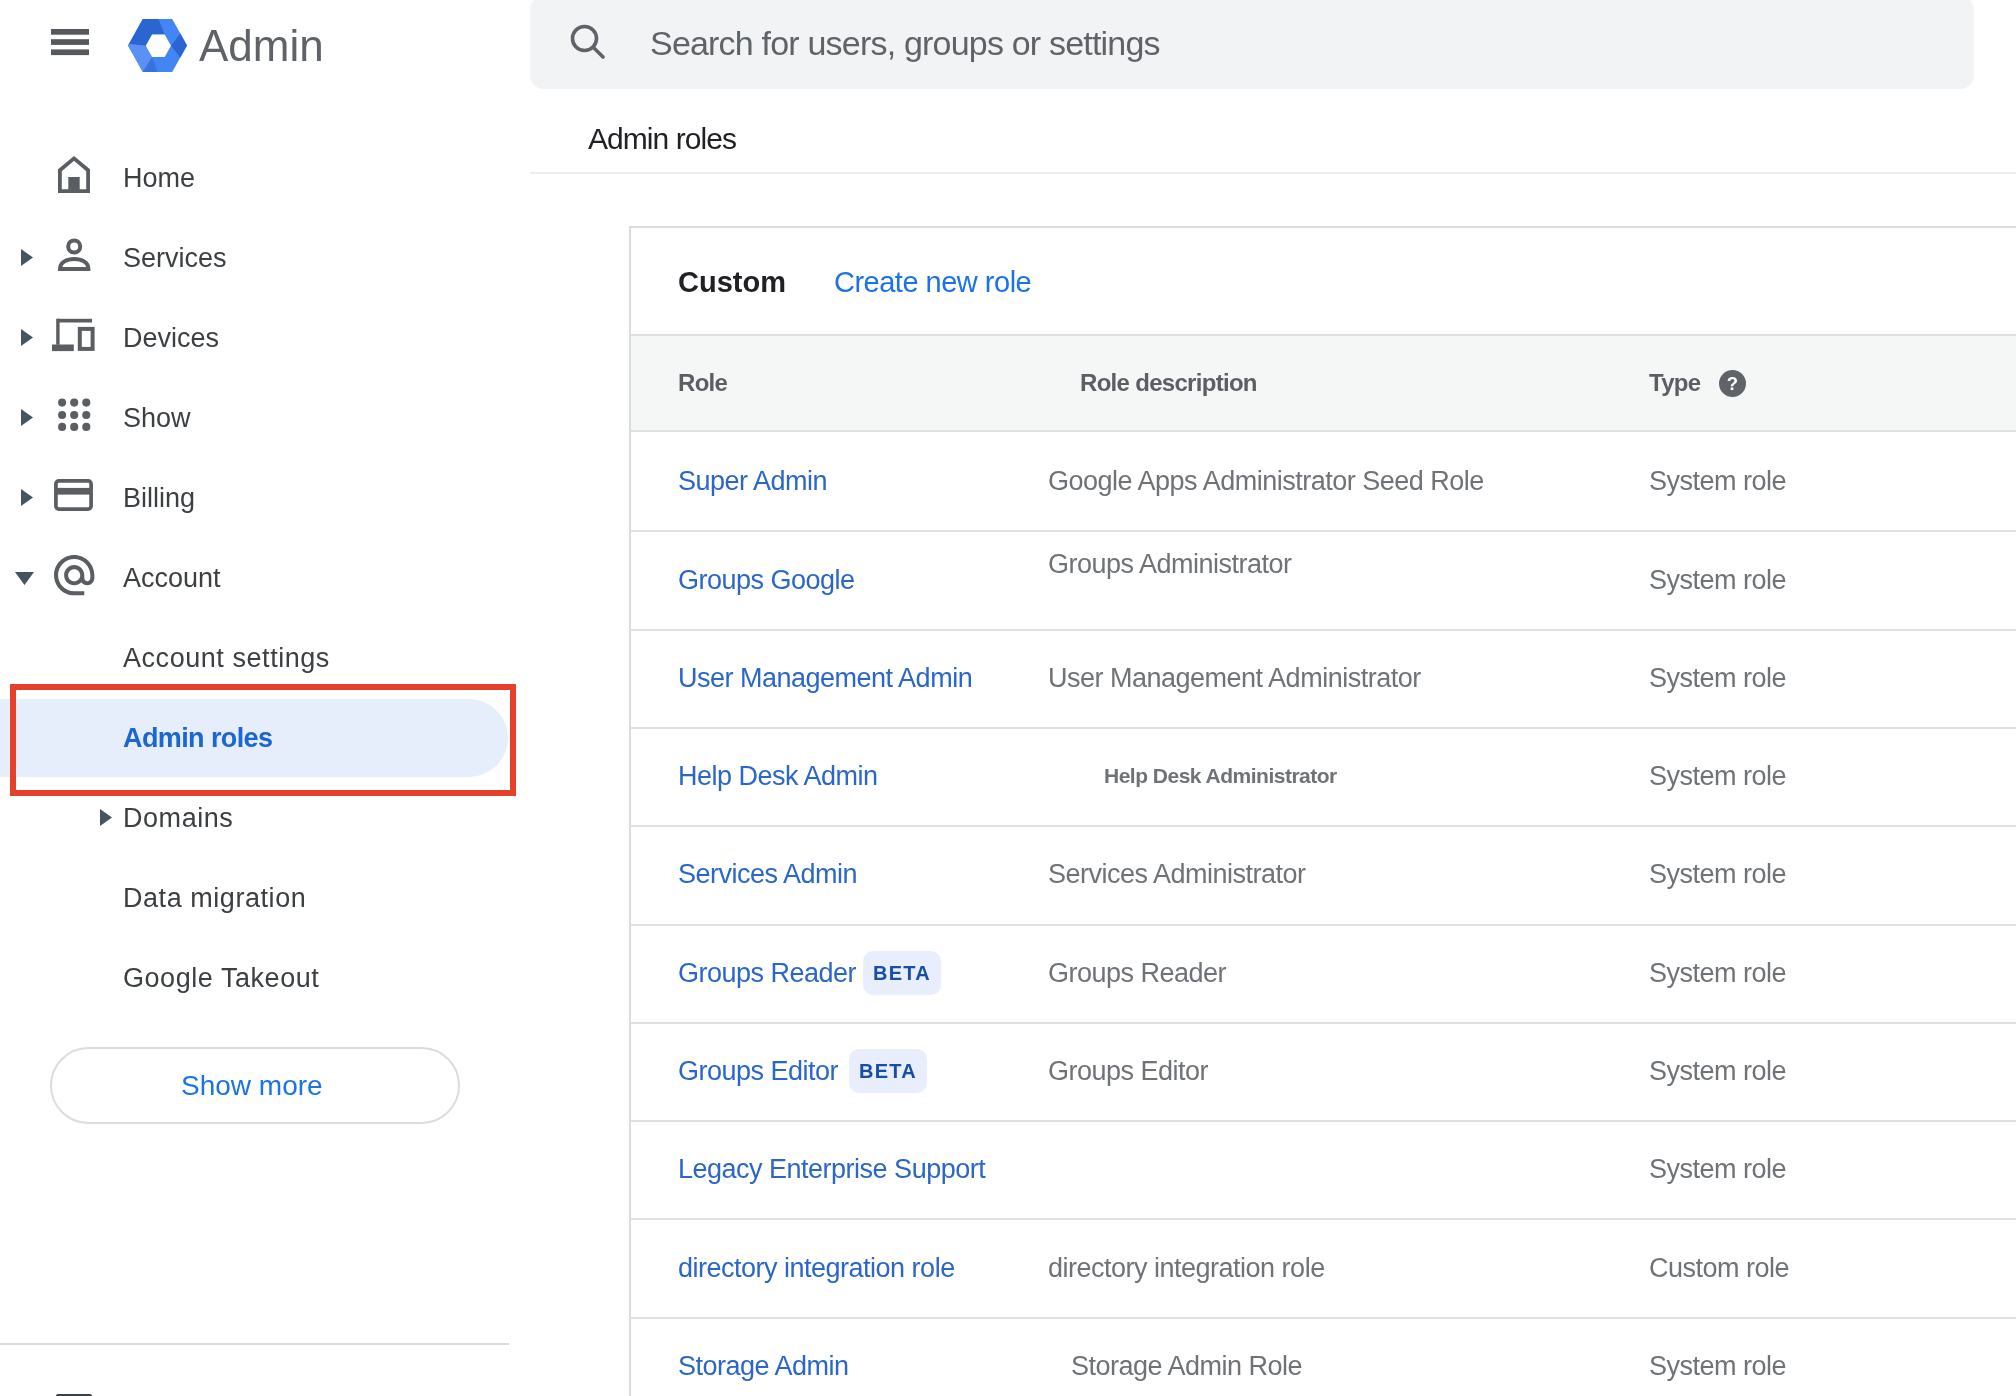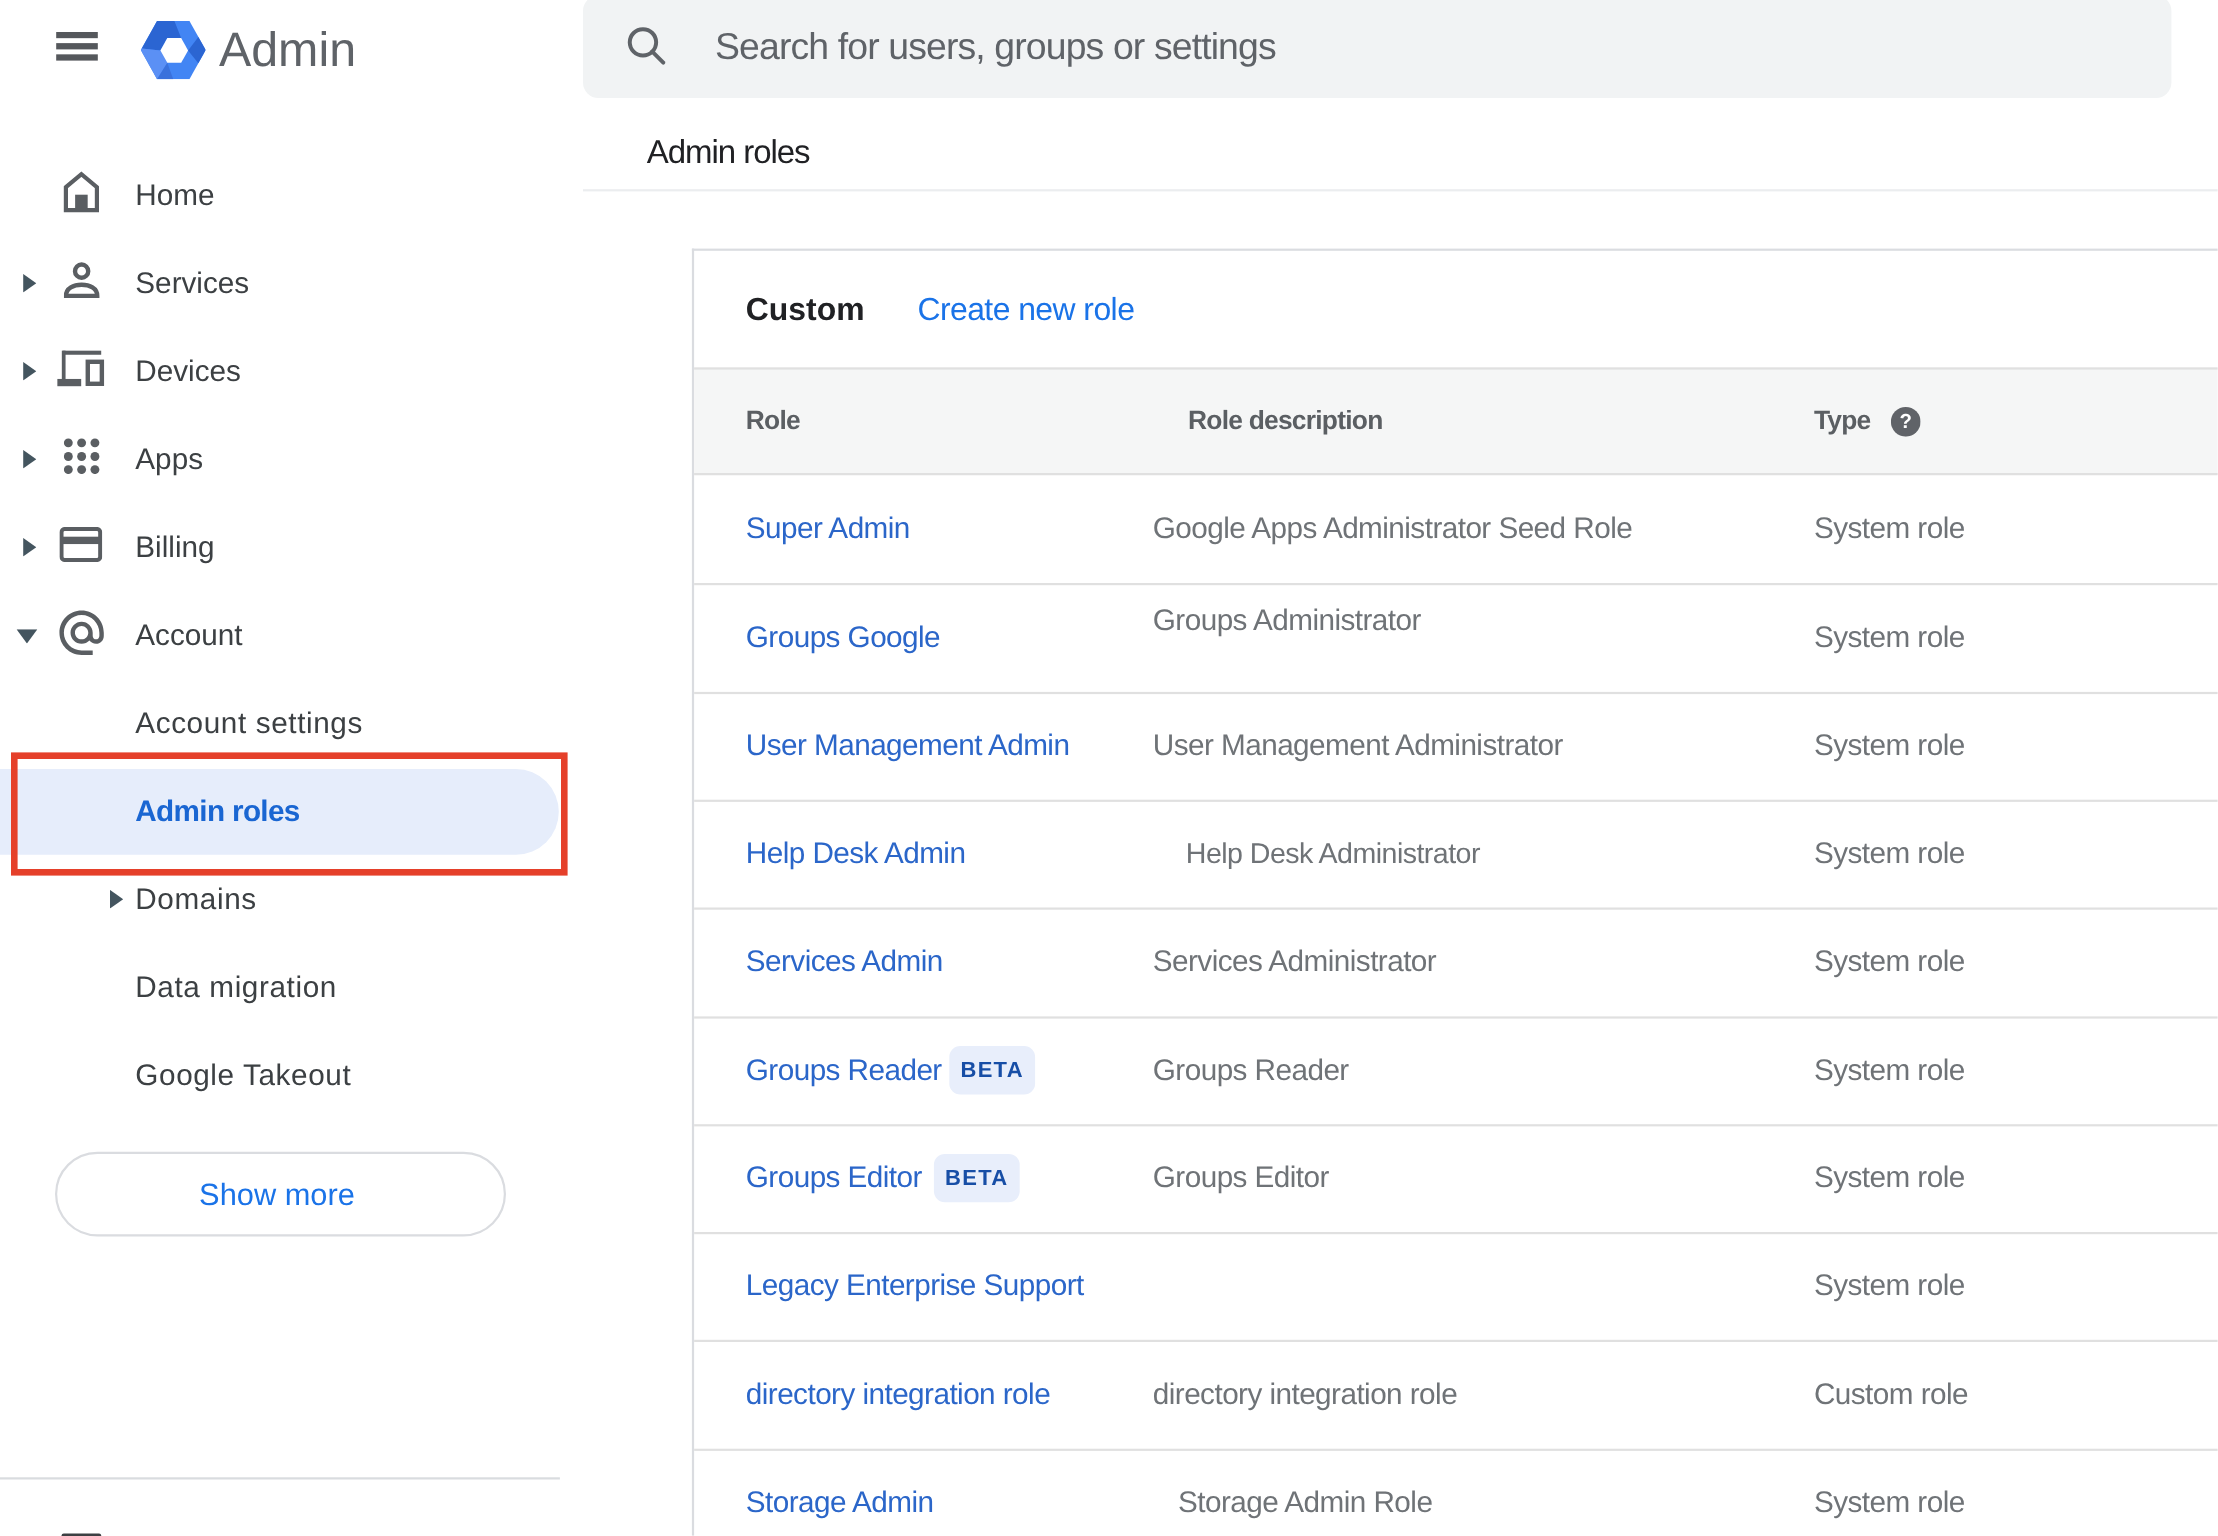--- a/index.html
+++ b/index.html
@@ -33,21 +33,21 @@
   <div class="abs" style="left:530px;top:-4px;width:1444px;height:93px;background:#f1f3f4;border-radius:14px;"></div>
   <svg class="abs" style="left:569px;top:23px;" width="38" height="38" viewBox="0 0 38 38">
     <circle cx="15.5" cy="15.5" r="12" fill="none" stroke="#5f6368" stroke-width="3.6"></circle>
     <line x1="24" y1="24" x2="34" y2="34" stroke="#5f6368" stroke-width="3.6" stroke-linecap="round"></line>
   </svg>
   <div class="abs vc" style="left:650px;top:43px;font-size:34px;letter-spacing:-0.8px;color:#5f6368;">Search for users, groups or settings</div>
 
   <div class="abs vc" style="left:123px;top:178px;font-size:27px;color:#3c4043;">Home</div>
   <div class="abs vc" style="left:123px;top:258px;font-size:27px;color:#3c4043;">Services</div>
   <div class="abs vc" style="left:123px;top:338px;font-size:27px;color:#3c4043;text-align:center;">Devices</div>
-  <div class="abs vc" style="left:123px;top:418px;font-size:27px;color:#3c4043;">Apps</div>
+  <div class="abs vc" style="left:123px;top:418px;font-size:27px;color:#3c4043;">Show</div>
   <div class="abs vc" style="left:123px;top:498px;font-size:27px;color:#3c4043;">Billing</div>
   <div class="abs vc" style="left:123px;top:578px;font-size:27px;color:#3c4043;">Account</div>
 
   <svg class="abs" style="left:21px;top:249px;" width="12" height="17" viewBox="0 0 12 17">
       <polygon points="0,0 12,8.5 0,17" fill="#44555f"></polygon>
     </svg>
   <svg class="abs" style="left:21px;top:329px;" width="12" height="17" viewBox="0 0 12 17">
       <polygon points="0,0 12,8.5 0,17" fill="#44555f"></polygon>
     </svg>
   <svg class="abs" style="left:21px;top:409px;" width="12" height="17" viewBox="0 0 12 17">
@@ -144,21 +144,21 @@
   <div class="abs" style="left:631px;top:530.3px;width:1385px;height:2px;background:#e0e0e0;"></div>
   <div class="abs vc link" style="left:678px;top:579.5px;font-size:27px;">Groups Google</div>
   <div class="abs vc grey" style="left:1048px;top:564px;font-size:27px;">Groups Administrator</div>
   <div class="abs vc grey" style="left:1649px;top:579.5px;font-size:27px;">System role</div>
   <div class="abs" style="left:631px;top:628.6px;width:1385px;height:2px;background:#e0e0e0;"></div>
   <div class="abs vc link" style="left:678px;top:677.8px;font-size:27px;">User Management Admin</div>
   <div class="abs vc grey" style="left:1048px;top:677.8px;font-size:27px;">User Management Administrator</div>
   <div class="abs vc grey" style="left:1649px;top:677.8px;font-size:27px;">System role</div>
   <div class="abs" style="left:631px;top:726.9px;width:1385px;height:2px;background:#e0e0e0;"></div>
   <div class="abs vc link" style="left:678px;top:776.1px;font-size:27px;">Help Desk Admin</div>
-  <div class="abs vc grey" style="left:1078px;top:776.1px;font-size:26px;">Help Desk Administrator</div>
+  <div class="abs vc grey" style="left:1104px;top:776.1px;font-size:21px;font-weight:bold;">Help Desk Administrator</div>
   <div class="abs vc grey" style="left:1649px;top:776.1px;font-size:27px;">System role</div>
   <div class="abs" style="left:631px;top:825.2px;width:1385px;height:2px;background:#e0e0e0;"></div>
   <div class="abs vc link" style="left:678px;top:874.4px;font-size:27px;">Services Admin</div>
   <div class="abs vc grey" style="left:1048px;top:874.4px;font-size:27px;">Services Administrator</div>
   <div class="abs vc grey" style="left:1649px;top:874.4px;font-size:27px;">System role</div>
   <div class="abs" style="left:631px;top:923.5px;width:1385px;height:2px;background:#e0e0e0;"></div>
   <div class="abs vc link" style="left:678px;top:972.7px;font-size:27px;">Groups Reader</div>
   <div class="abs" style="left:863px;top:950.7px;width:78px;height:44px;background:#e8eefb;border-radius:10px;"></div>
   <div class="abs" style="left:863px;top:950.7px;width:78px;height:44px;line-height:44px;text-align:center;font-size:20px;font-weight:700;letter-spacing:1.2px;color:#174ea6;">BETA</div>
   <div class="abs vc grey" style="left:1048px;top:972.7px;font-size:27px;">Groups Reader</div>

